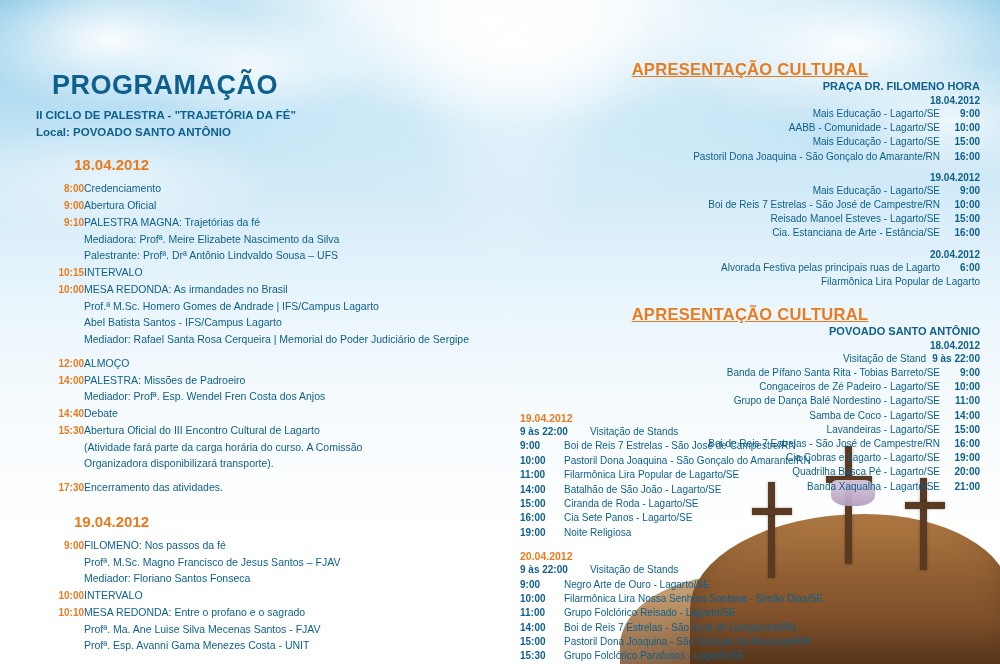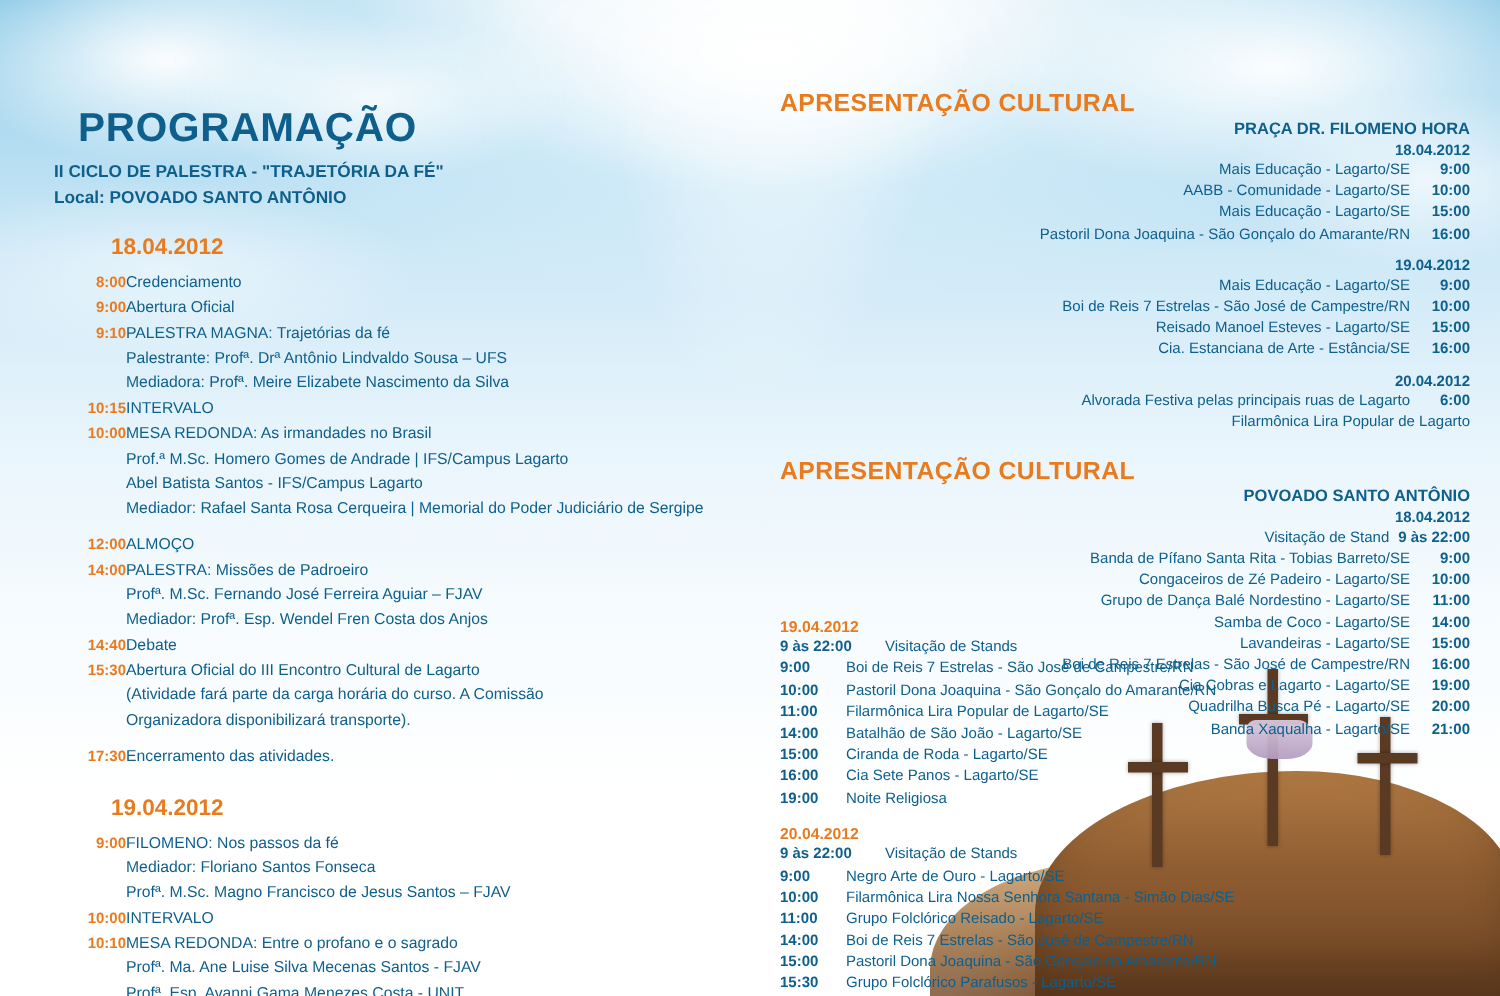--- a/index.html
+++ b/index.html
@@ -75,22 +75,22 @@
   .tm {
     width:48px; text-align:right; padding-right:12px;
     color:#e87b1e; font-weight:bold; font-size:10px; white-space:nowrap;
     line-height:1.5;
   }
   .ev { font-size:10.5px; line-height:1.5; color:#0e5f8c; }
   .spacer td { height:7px; }
   
   .right { position:absolute; left:520px; top:60px; width:460px; color:#0e5f8c; }
   .r-title {
-    text-align:left; color:#e87b1e; font-weight:bold; font-size:16.5px;
-    letter-spacing:.3px; margin:0;
+    text-align:center; color:#e87b1e; font-weight:bold; font-size:16.5px;
+    letter-spacing:.3px; margin:0;text-decoration:underline;
   }
   .r-sub {
     text-align:right; color:#0e5f8c; font-weight:bold; font-size:11px;
     margin:1px 0 3px 0;
   }
   .r-date {
     text-align:right; color:#0e5f8c; font-weight:bold; font-size:10px; margin:3px 0 1px 0;
   }
   .r-line {
     text-align:right; font-size:10px; line-height:1.42; color:#0e5f8c;
@@ -154,25 +154,25 @@
         <tr>
             <td class="tm">9:00</td>
             <td class="ev bold">Abertura Oficial</td>
           </tr>
         <tr>
             <td class="tm">9:10</td>
             <td class="ev bold">PALESTRA MAGNA: Trajetórias da fé</td>
           </tr>
         <tr>
             <td class="tm"></td>
+            <td class="ev bold">Mediadora: Profª. Meire Elizabete Nascimento da Silva</td>
+          </tr>
+        <tr>
+            <td class="tm"></td>
             <td class="ev bold">Palestrante: Profª. Drª Antônio Lindvaldo Sousa – UFS</td>
-          </tr>
-        <tr>
-            <td class="tm"></td>
-            <td class="ev bold">Mediadora: Profª. Meire Elizabete Nascimento da Silva</td>
           </tr>
         <tr>
             <td class="tm">10:15</td>
             <td class="ev bold">INTERVALO</td>
           </tr>
         <tr>
             <td class="tm">10:00</td>
             <td class="ev bold">MESA REDONDA: As irmandades no Brasil</td>
           </tr>
         <tr>
@@ -190,24 +190,20 @@
         <tr class="spacer">
             <td colspan="2"></td>
           </tr>
         <tr>
             <td class="tm">12:00</td>
             <td class="ev bold">ALMOÇO</td>
           </tr>
         <tr>
             <td class="tm">14:00</td>
             <td class="ev bold">PALESTRA: Missões de Padroeiro</td>
-          </tr>
-        <tr>
-            <td class="tm"></td>
-            <td class="ev bold">Profª. M.Sc. Fernando José Ferreira Aguiar – FJAV</td>
           </tr>
         <tr>
             <td class="tm"></td>
             <td class="ev bold">Mediador: Profª. Esp. Wendel Fren Costa dos Anjos</td>
           </tr>
         <tr>
             <td class="tm">14:40</td>
             <td class="ev bold">Debate</td>
           </tr>
         <tr>
@@ -234,25 +230,25 @@
 
     <div class="date-head">19.04.2012</div>
     <table class="sched">
       <tbody>
         <tr>
             <td class="tm">9:00</td>
             <td class="ev bold">FILOMENO: Nos passos da fé</td>
           </tr>
         <tr>
             <td class="tm"></td>
+            <td class="ev bold">Profª. M.Sc. Magno Francisco de Jesus Santos – FJAV</td>
+          </tr>
+        <tr>
+            <td class="tm"></td>
             <td class="ev bold">Mediador: Floriano Santos Fonseca</td>
-          </tr>
-        <tr>
-            <td class="tm"></td>
-            <td class="ev bold">Profª. M.Sc. Magno Francisco de Jesus Santos – FJAV</td>
           </tr>
         <tr>
             <td class="tm">10:00</td>
             <td class="ev bold">INTERVALO</td>
           </tr>
         <tr>
             <td class="tm">10:10</td>
             <td class="ev bold">MESA REDONDA: Entre o profano e o sagrado</td>
           </tr>
         <tr>

